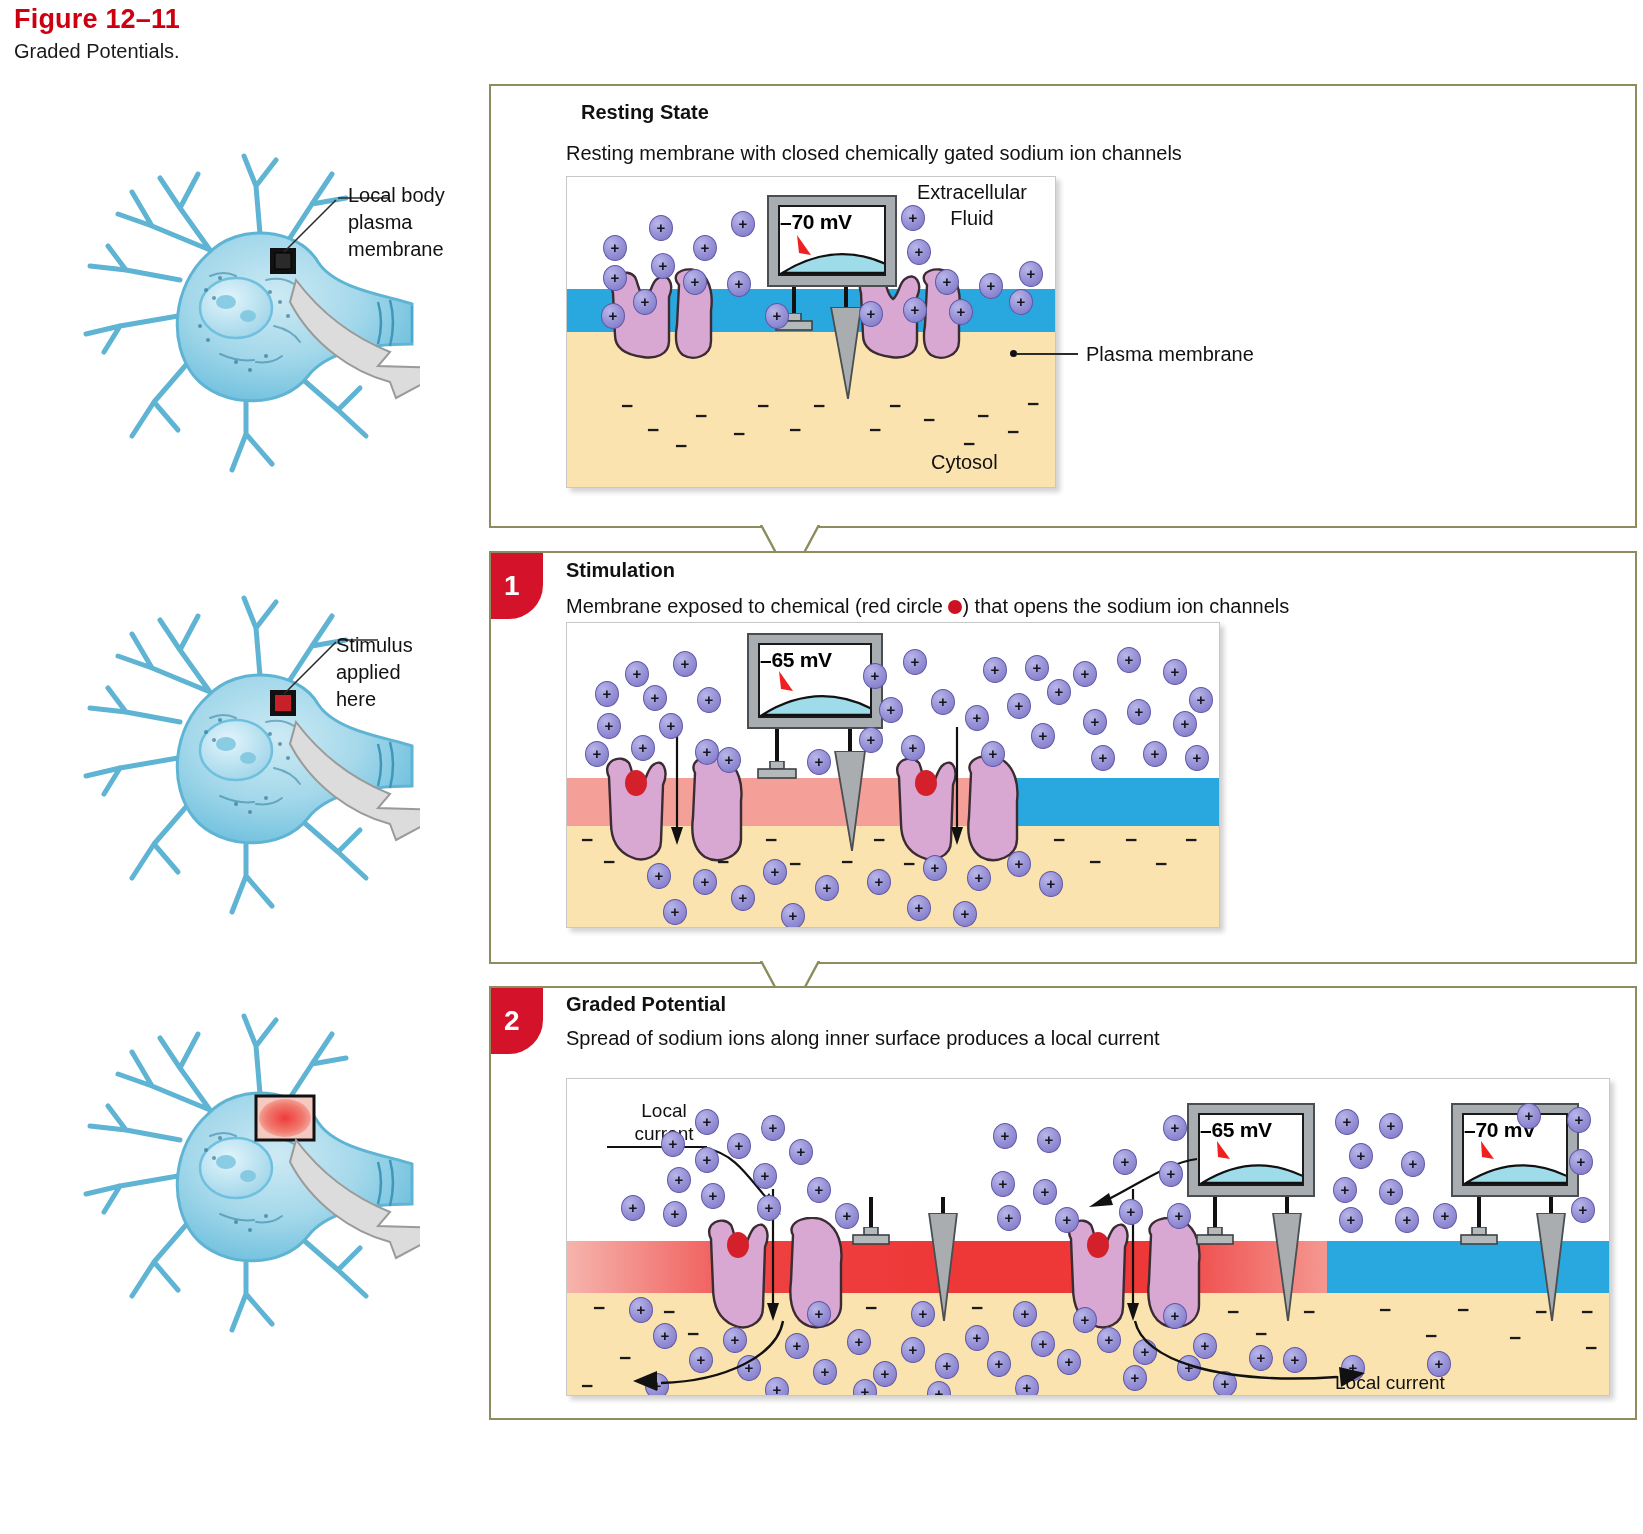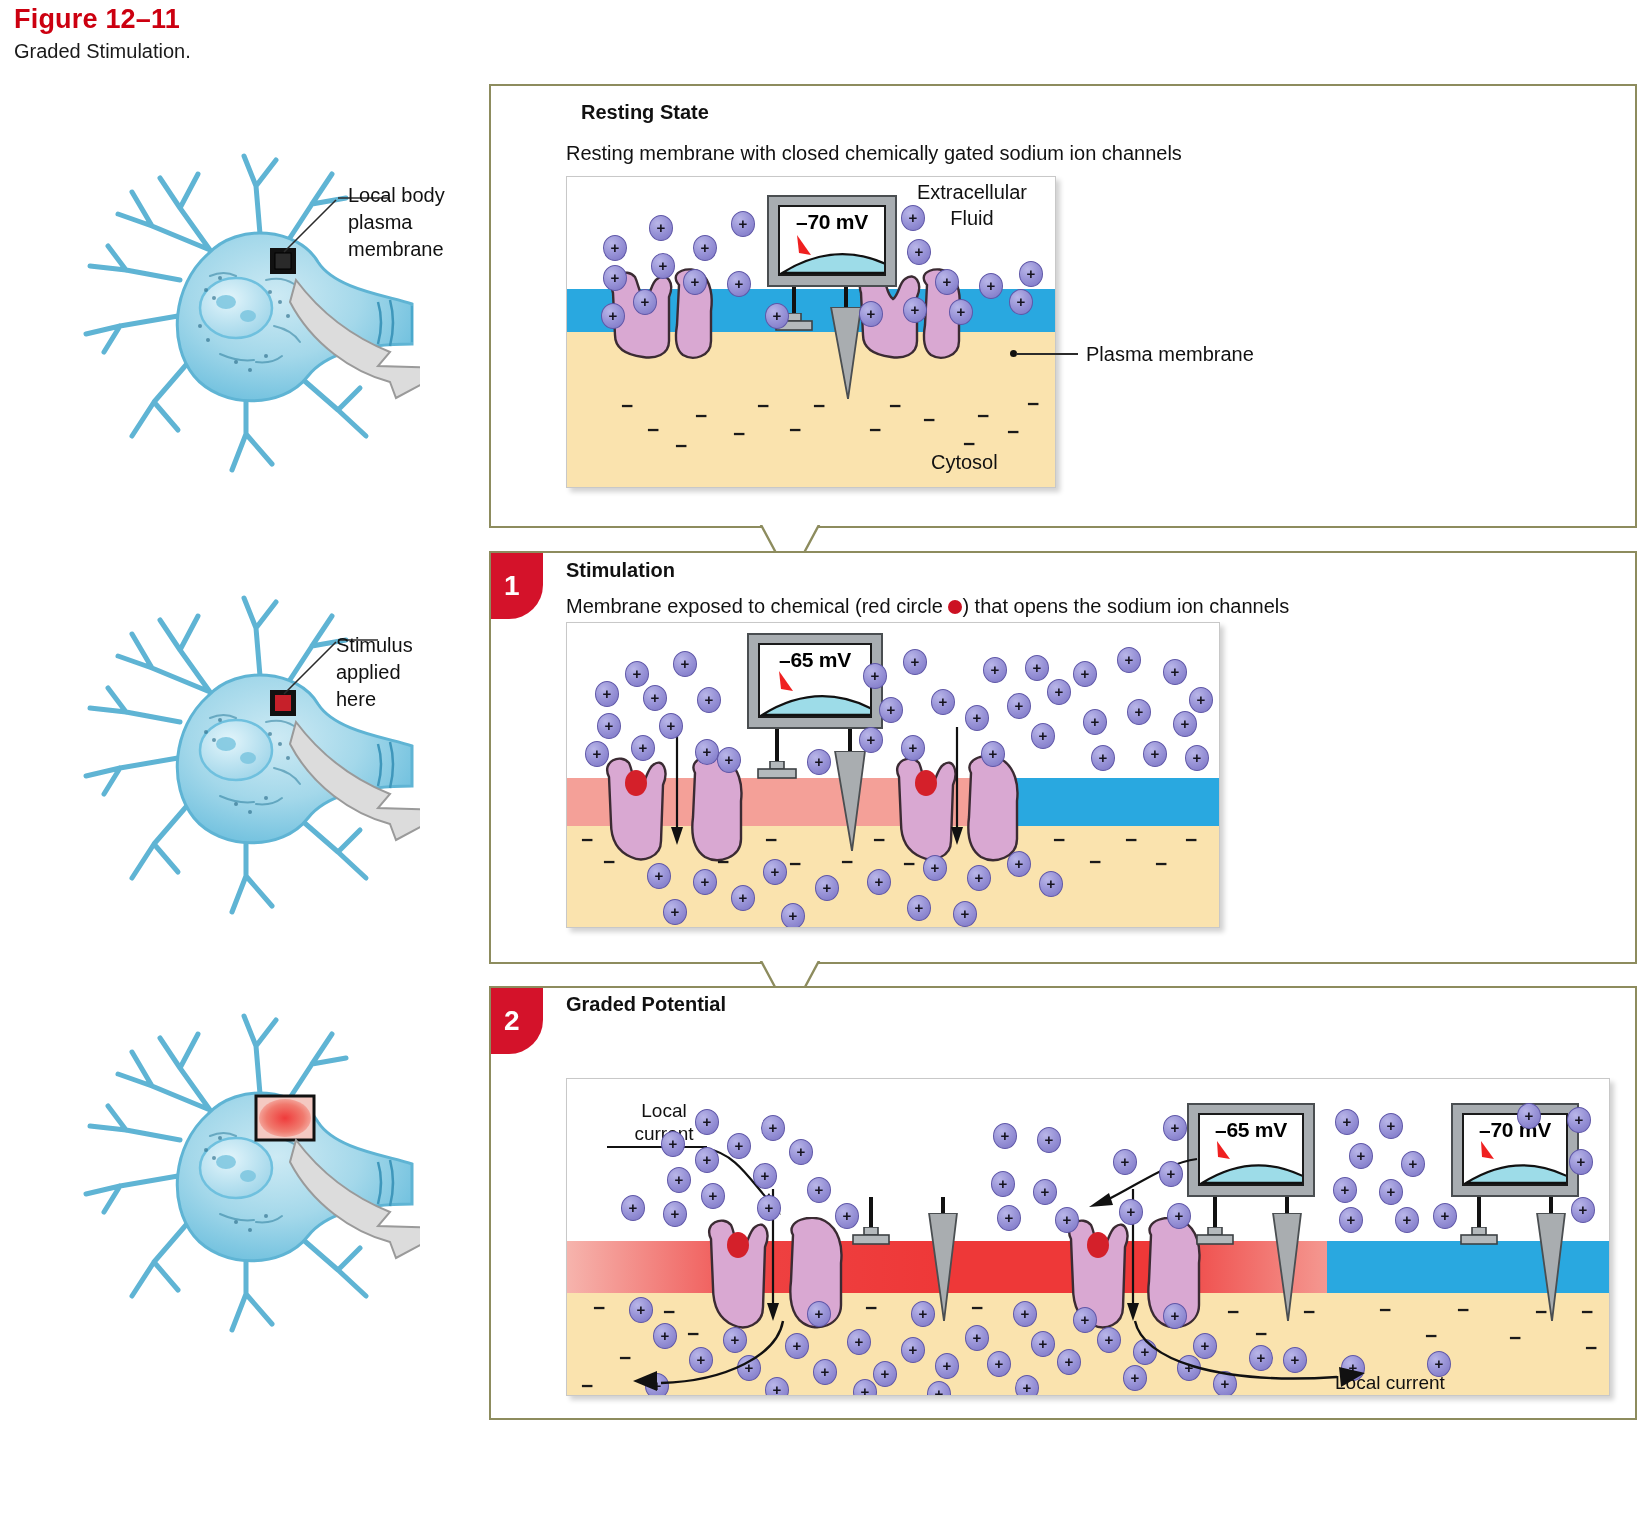--- a/index.html
+++ b/index.html
@@ -81,21 +81,21 @@
   .chan{position:absolute;}
   .chan svg{display:block;}
 
   
   .meter{position:absolute;background:#a8adb1;border:2px solid #4a4e51;box-sizing:border-box;}
   .meter-face{
     position:absolute;left:9px;top:8px;right:9px;bottom:9px;
     background:#ffffff;border:2px solid #1a1a1a;box-sizing:border-box;overflow:hidden;
   }
   .meter-val{
-    position:absolute;left:0;right:0;top:3px;text-align:center;
+    position:absolute;left:0;right:0;top:3px;text-align:left;
     font-size:21px;font-weight:bold;color:#000;letter-spacing:-.3px;
   }
   .meter-hill{position:absolute;left:0;right:0;bottom:0;height:40%;}
   .needle{position:absolute;}
   .lead{position:absolute;background:#111;width:4px;}
   .probe-foot{position:absolute;}
   .electrode{position:absolute;}
 
   .lbl{position:absolute;font-size:20px;color:#111;line-height:26px;}
   .lbl-lc{position:absolute;font-size:19px;color:#111;line-height:23px;}
@@ -103,21 +103,21 @@
   .leader{position:absolute;background:#2b2b2b;height:1.6px;}
   .leader-dot{position:absolute;width:7px;height:7px;border-radius:50%;background:#111;}
 
   .neuron-lbl{position:absolute;font-size:20px;color:#111;line-height:27px;}
   .redchip{display:inline-block;width:14px;height:14px;border-radius:50%;background:#cc1122;vertical-align:-1px;}
 </style>
 </head>
 <body>
 
 <div class="abs" id="fig-title">Figure 12–11</div>
-<div class="abs" id="fig-caption">Graded Stimulation.</div>
+<div class="abs" id="fig-caption">Graded Potentials.</div>
 
 <svg class="abs" style="left:60px;top:130px;" width="360" height="360" viewBox="0 0 360 360">
   <defs>
     <radialGradient id="somaG" cx="42%" cy="38%" r="66%">
       <stop offset="0%" stop-color="#cdeaf4"></stop>
       <stop offset="55%" stop-color="#a4d8ea"></stop>
       <stop offset="100%" stop-color="#6fc0de"></stop>
     </radialGradient>
     <radialGradient id="nucG" cx="40%" cy="35%" r="70%">
       <stop offset="0%" stop-color="#e3f5fb"></stop>
@@ -506,20 +506,21 @@
   <path d="M2 2 L60 2 L90 58 L120 2 L178 2" fill="#ffffff" stroke="#8d8c5e" stroke-width="2.4" stroke-linejoin="miter"></path>
   <path d="M2 2 L178 2" stroke="#ffffff" stroke-width="4"></path>
 </svg>
 
 <div class="abs panel-box" style="left:489px;top:986px;width:1148px;height:434px;"></div>
 
 <div class="abs step-badge" style="left:491px;top:988px;">2</div>
 
 <div class="abs panel-title" style="left:566px;top:993px;">Graded Potential</div>
 <div class="abs panel-desc" style="left:566px;top:1024px;width:950px;">
+  <div>Spread of sodium ions along inner surface produces a local current</div>
 </div>
 
 <div class="diagram" style="left:566px;top:1078px;width:1044px;height:318px;">
   <div class="ecf" style="height:162px;"></div>
   <div class="membrane" style="top:162px;height:52px;background:linear-gradient(to right,#f6b4ad 0%,#ee4040 20%,#ee3838 36%,#ee3838 56%,#f4938c 72%,#fad2cd 88%,#fbe2df 100%);"></div>
   <div class="membrane" style="left:760px;right:0;top:162px;height:52px;background:#29a8e0;"></div>
   <div class="cytosol" style="top:214px;bottom:0;"></div>
 
   <div class="chan" style="left:134px;top:138px;">
     <svg width="72" height="116" viewBox="0 0 72 116">

